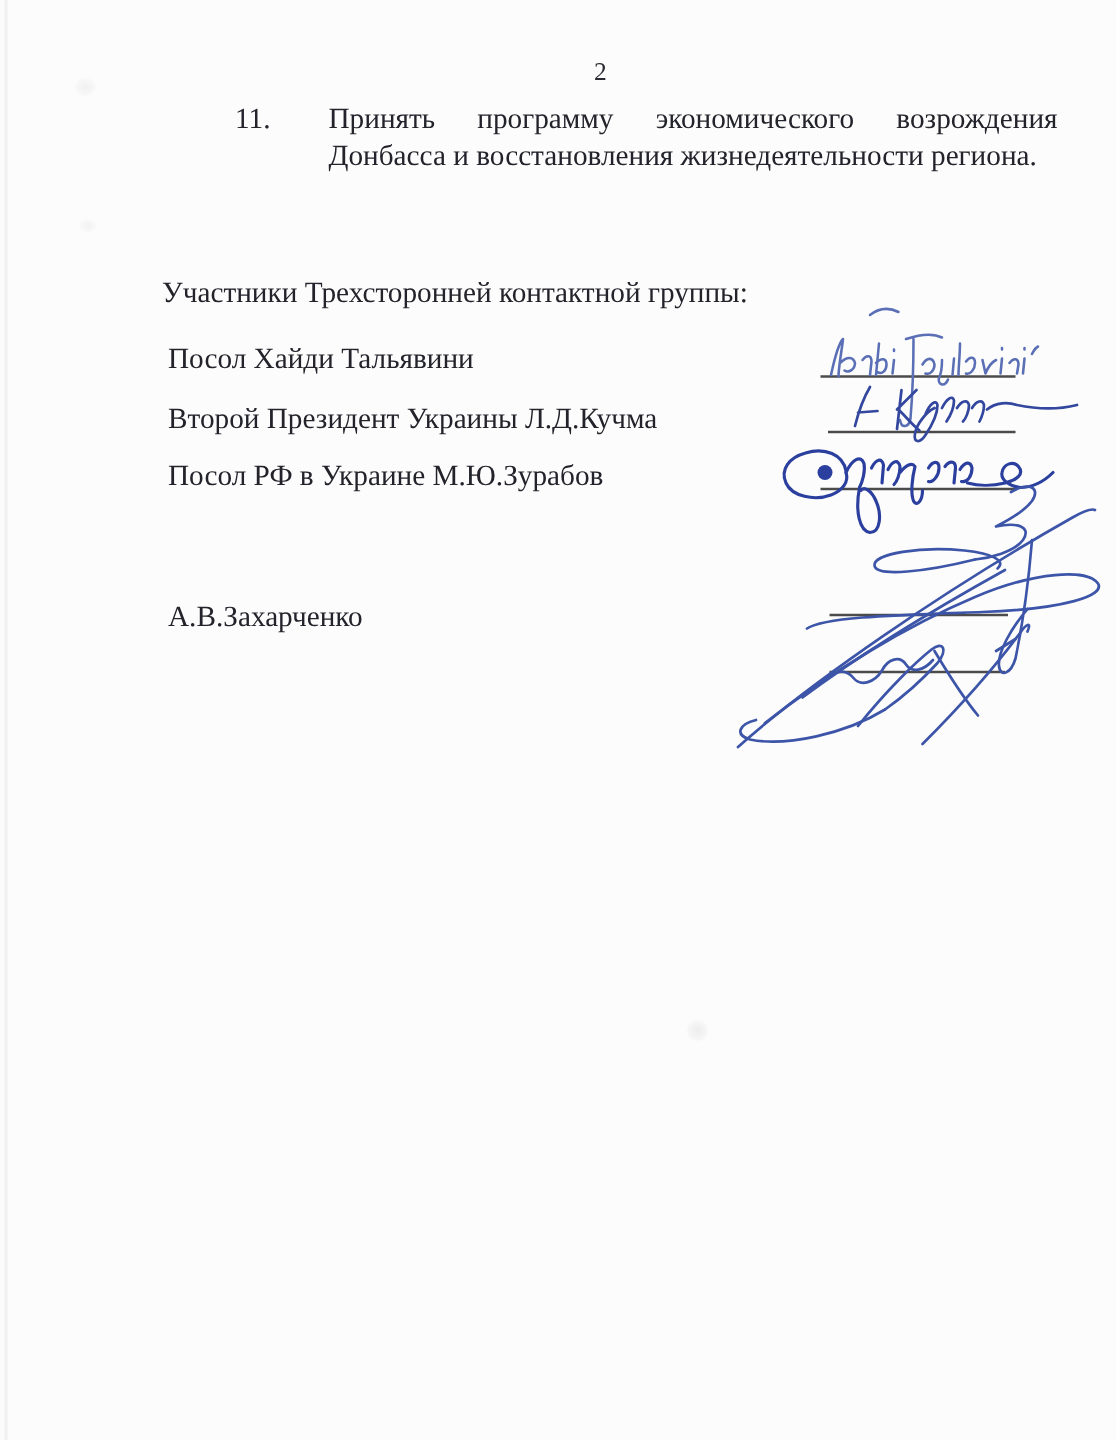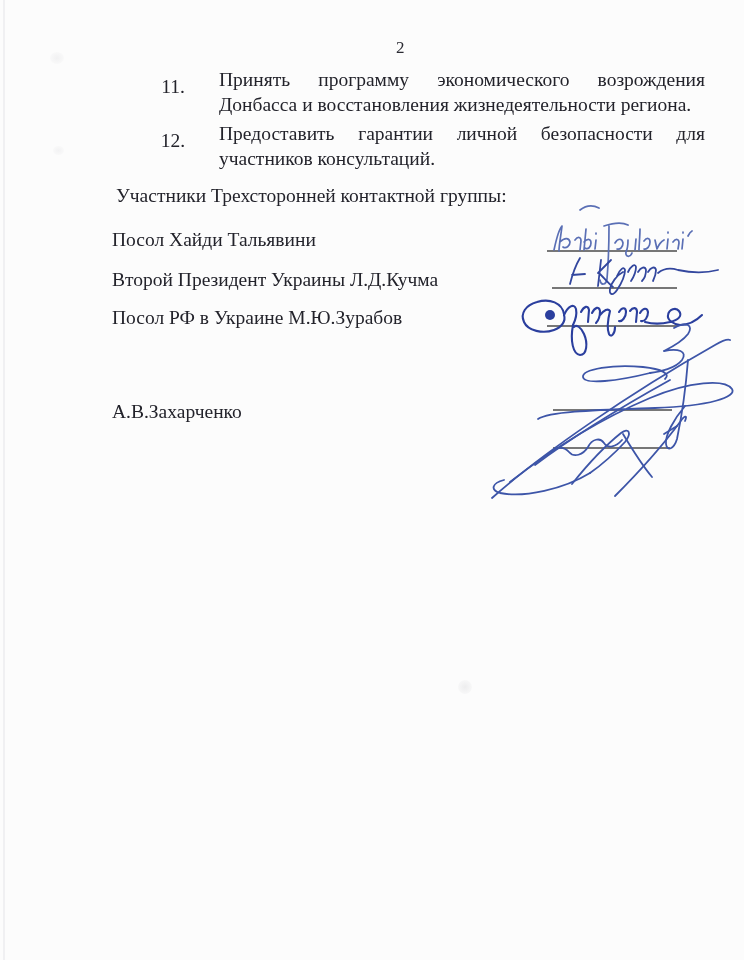--- a/index.html
+++ b/index.html
@@ -42,31 +42,30 @@
     width: 553px;
   }
   .list-item {
     display: flex;
     margin-bottom: 4px;
     font-size: 19.5px;
     line-height: 25px;
   }
   .list-item .num {
     flex: 0 0 33px;
-    text-align: right;
-    margin-top: 7px;
+    text-align: center;
   }
   .list-item .txt {
     width: 520px;
     text-align: justify;
     margin-left: 34px;
   }
   .heading {
     position: absolute;
-    left: 116px; top: 185px;
+    left: 108px; top: 185px;
     font-size: 19.5px;
     color: #23232b;
   }
   .sig-label {
     position: absolute;
     left: 112px;
     font-size: 19.5px;
     color: #23232b;
     white-space: nowrap;
   }
@@ -95,24 +94,20 @@
   <div class="smudge s1"></div>
   <div class="smudge s2"></div>
   <div class="smudge s3"></div>
 
   <div class="page-number">2</div>
 
   <div class="list">
     <div class="list-item">
       <span class="num">11.</span>
       <span class="txt">Принять программу экономического возрождения Донбасса и восстановления жизнедеятельности региона.</span>
-    </div>
-    <div class="list-item">
-      <span class="num">12.</span>
-      <span class="txt">Предоставить гарантии личной безопасности для участников консультаций.</span>
     </div>
   </div>
 
   <div class="heading">Участники Трехсторонней контактной группы:</div>
 
   <div class="sig-label l1">Посол Хайди Тальявини</div>
   <div class="sig-label l3">Посол РФ в Украине М.Ю.Зурабов</div>
   <div class="sig-label l2">Второй Президент Украины Л.Д.Кучма</div>
   <div class="sig-label l4">А.В.Захарченко</div>
 

